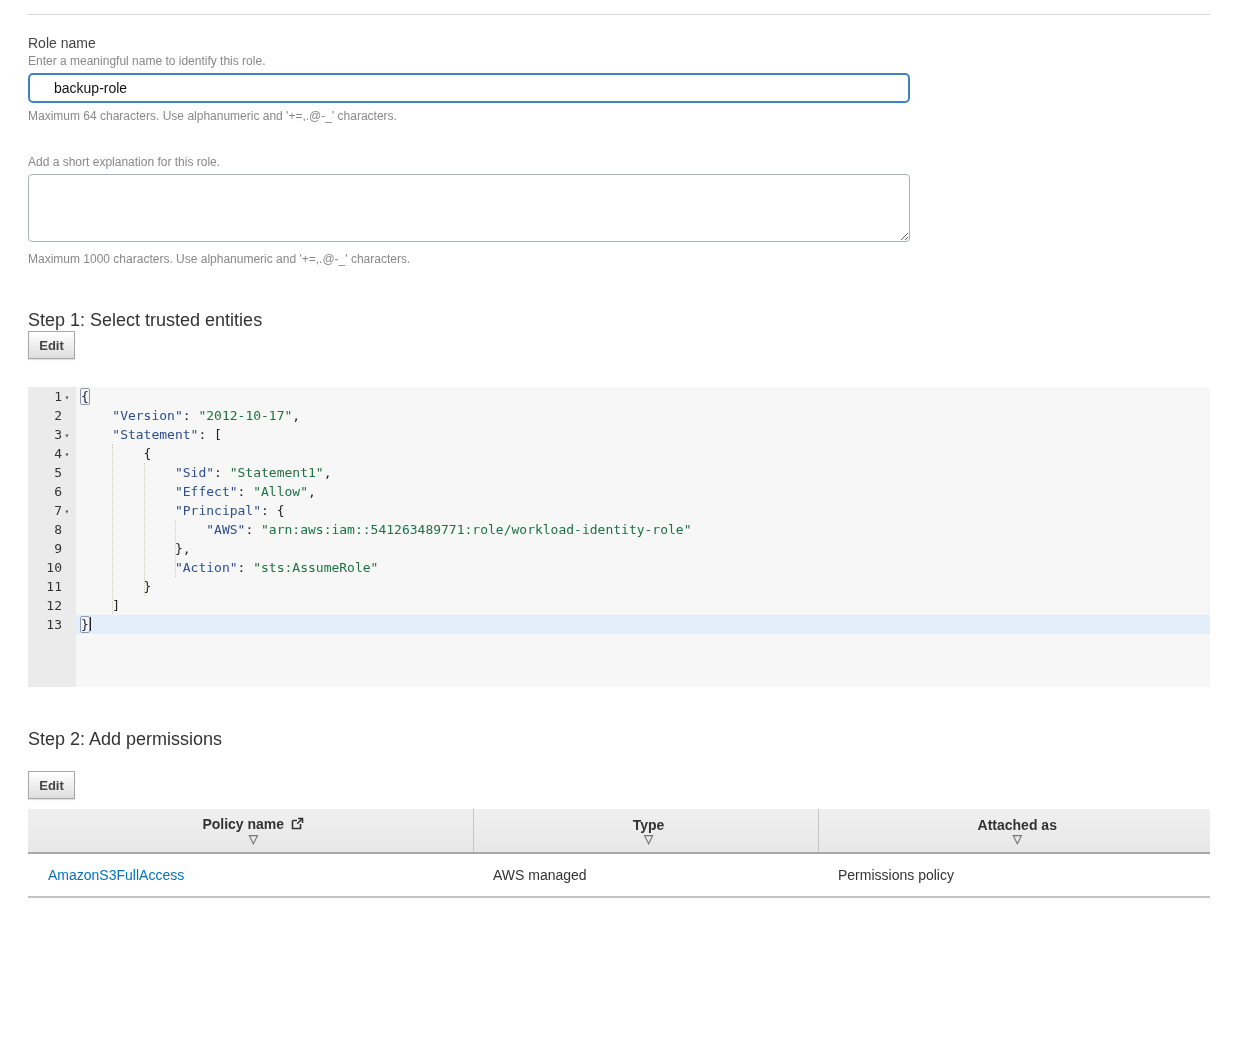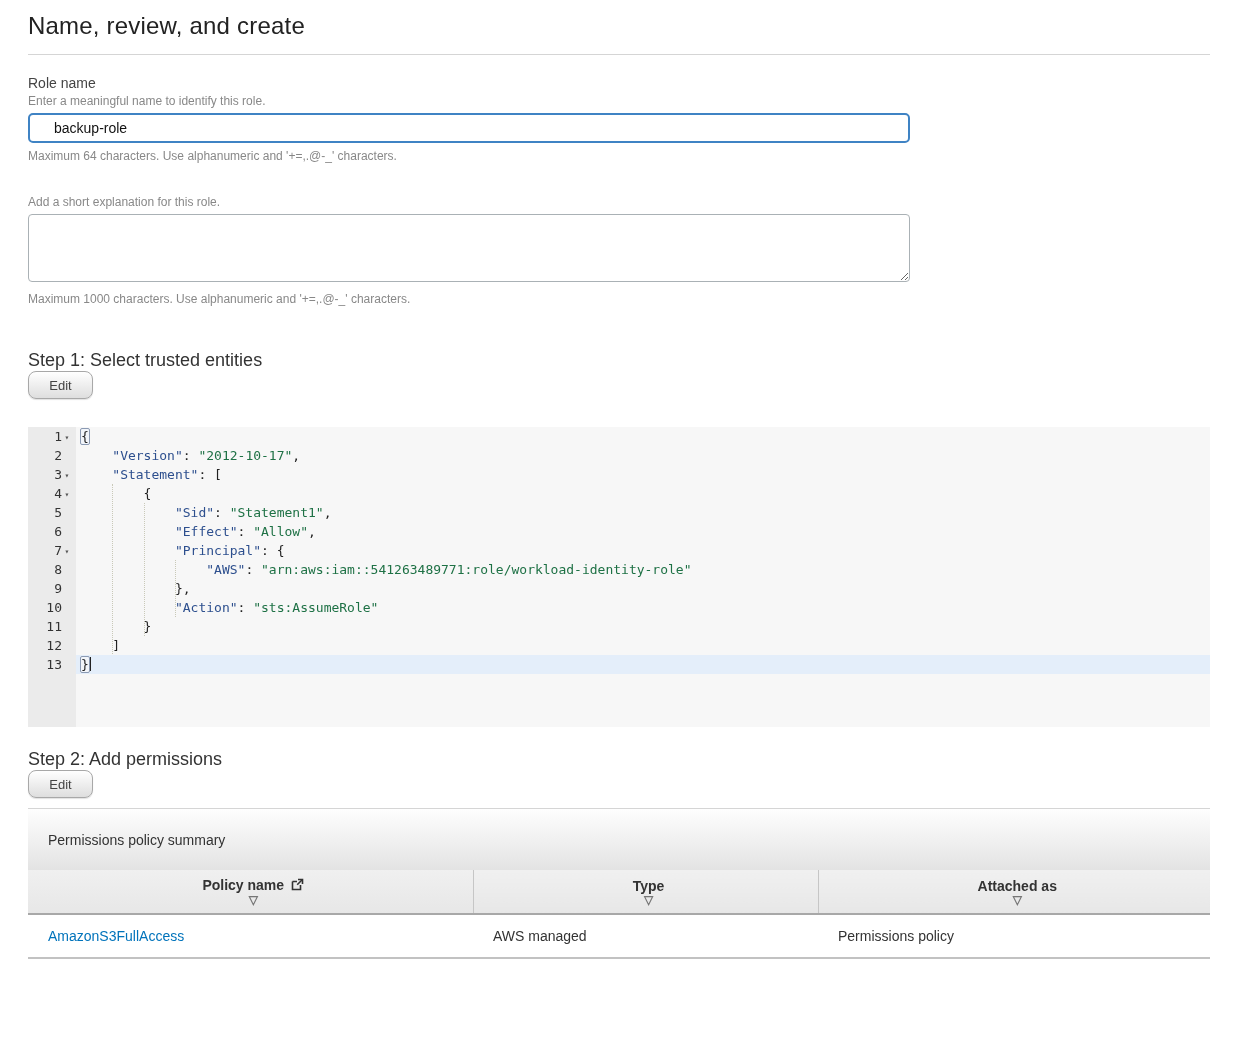--- a/index.html
+++ b/index.html
@@ -24,27 +24,27 @@
   }
   textarea.text-area {
     display:block; width:882px; height:68px; margin-top:5px; padding:6px 10px;
     font-family:"Liberation Sans", sans-serif; font-size:14px; color:#111;
     border:1px solid #aab1b5; border-radius:4px; outline:none; background:#fff;
     resize:vertical;
   }
 
   .step-header { display:flex; align-items:flex-start; justify-content:space-between;flex-direction:column; }
   .step-header.step1 { margin-top:40px; }
-  .step-header.step2 { margin-top:18px; }
+  .step-header.step2 { margin-top:38px;gap:21px; }
   .step-heading { font-size:18px; font-weight:400; color:#333; padding-top:4px; }
   .edit-button {
-    width:65px; height:28px; font-family:"Liberation Sans", sans-serif;
-    font-size:13px; font-weight:400; color:#444; cursor:pointer;
+    width:47px; height:28px; font-family:"Liberation Sans", sans-serif;
+    font-size:13px; font-weight:700; color:#444; cursor:pointer;
     background:linear-gradient(#ffffff,#dedede); border:1px solid #a8a8a8;
-    border-radius:8px; box-shadow:0 1px 1px rgba(0,0,0,.12);
+    border-radius:0; box-shadow:0 1px 1px rgba(0,0,0,.12);
   }
 
   
   .editor { display:flex; margin-top:28px; height:300px; width:1182px;
     font-family:"DejaVu Sans Mono", monospace; font-size:13px; line-height:19px; }
   .gutter { width:48px; background:#ebebeb; color:#333; flex:none; }
   .gutter-line { height:19px; text-align:right; padding-right:4px; white-space:nowrap; }
   .gutter-num { display:inline-block; }
   .fold { display:inline-block; width:10px; font-size:8px; color:#555; vertical-align:1px; text-align:center; }
   .codepane { flex:1; background:#f7f7f7; position:relative; overflow:hidden; }
@@ -78,21 +78,20 @@
     height:44px; background:#fff; border-bottom:2px solid #c2c2c2;
     font-size:14px; color:#333; padding:0 14px 0 20px;
   }
   a.policy-link { color:#0073bb; text-decoration:none; cursor:pointer; }
 </style>
 </head>
 <body>
 
 <div class="page">
 
-  <h1 class="page-title">Name, review, and create</h1>
 
   <hr class="divider">
 
   <div class="field">
     <div class="field-label">Role name</div>
     <div class="field-help">Enter a meaningful name to identify this role.</div>
     <input class="text-input" type="text" value="backup-role" style="">
     <div class="field-constraint">Maximum 64 characters. Use alphanumeric and '+=,.@-_' characters.</div>
   </div>
 
@@ -142,21 +141,20 @@
         <div class="code-line active"><span class="tok-b">}</span><span class="caret"></span></div>
       </div>
   </div>
 
   <div class="step-header step2">
     <div class="step-heading">Step 2: Add permissions</div>
     <button class="edit-button">Edit</button>
   </div>
 
   <div class="panel">
-    <div class="panel-header">Permissions policy summary</div>
     <table class="perm-table">
       <colgroup>
           <col style="width:445px">
           <col style="width:345px">
           <col>
         </colgroup>
       <thead>
         <tr>
           <th>
             <span class="th-inner">

